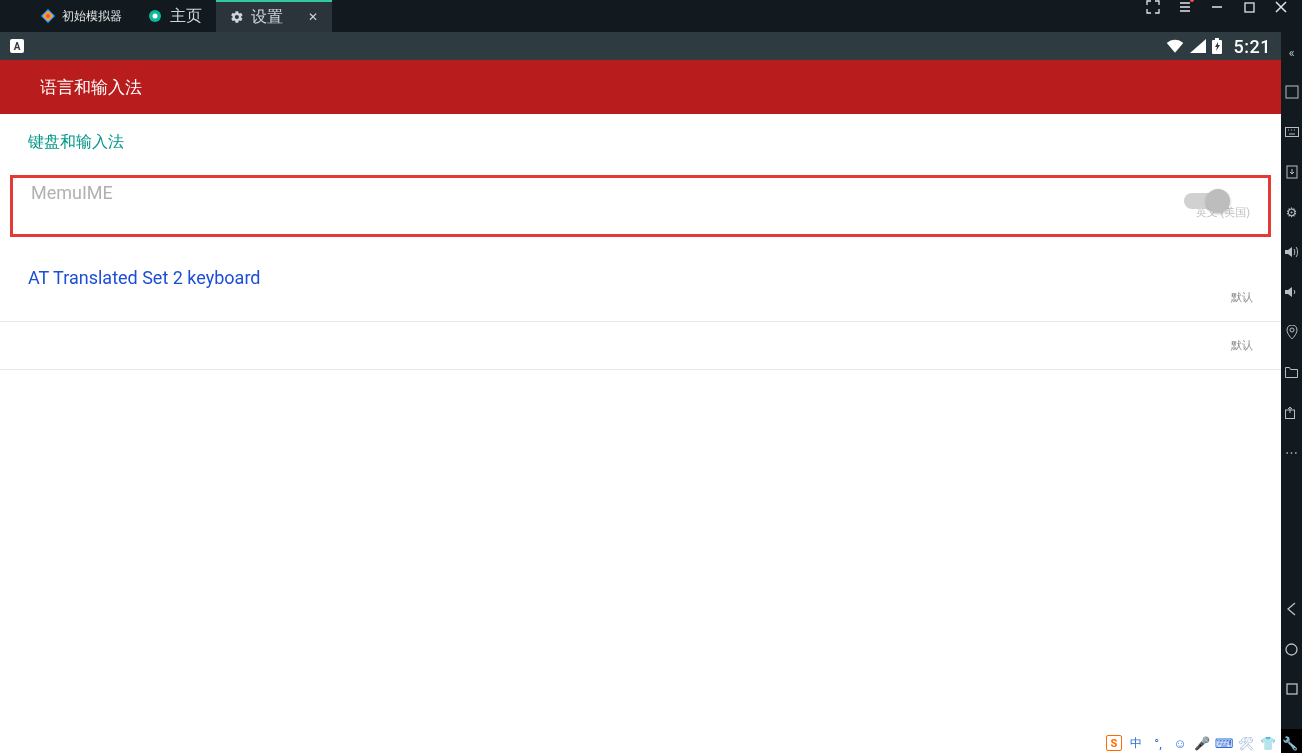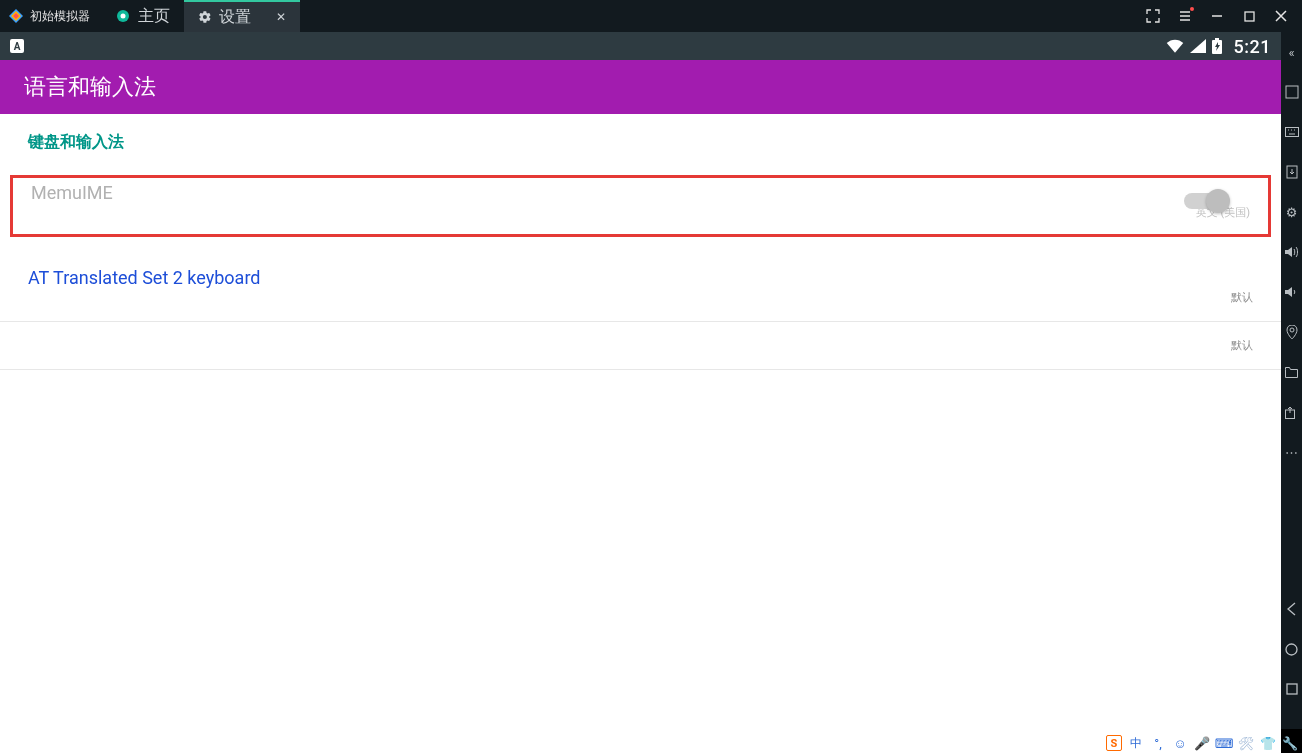--- a/index.html
+++ b/index.html
@@ -1,21 +1,21 @@
 <!DOCTYPE html>
 <html><head>
 <meta charset="utf-8">
 <style>
 * { margin: 0; padding: 0; box-sizing: border-box; font-family: "Microsoft YaHei", "Roboto", Arial, sans-serif; }
 html, body { width: 1302px; height: 753px; background: #000; overflow: hidden; }
 
 
 .titlebar {
-  height: 32px; background: #121a1f; display: flex; align-items: center; color: #d0d4d7;
-  font-size: 12px; position: relative;
+  height: 32px; background: #121a1f; display: flex; align-items: flex-start; color: #d0d4d7;
+  font-size: 12px; position: relative; padding-left: 32px;
 }
 .titlebar .left { display: flex; align-items: center; height: 100%; }
 .titlebar .app-icon {
   width: 16px; height: 16px; margin: 0 6px 0 8px; display: inline-block;
 }
 .titlebar .app-title { color: #e4e4e4; font-size: 12px; margin-right: 12px; }
 .titlebar .tab {
   display: flex; align-items: center; height: 32px; padding: 0 14px; gap: 8px; color: #cfd4d8;
   position: relative;
 }
@@ -39,31 +39,31 @@
 .status-strip .left-ind {
   width: 14px; height: 14px; background: #fff; color: #2e3b41; font-size: 10px; font-weight: bold;
   display: flex; align-items: center; justify-content: center; border-radius: 2px;
 }
 .status-strip .spacer { flex: 1; }
 .status-strip .sys-icons { display: flex; align-items: center; gap: 6px; font-size: 16px; }
 .status-strip .clock { font-size: 18px; font-weight: 500; letter-spacing: 0.5px; margin-left: 6px; }
 
 
 .settings-header {
-  height: 54px; background: #a21caf; color: #fff; display: flex; align-items: center; padding: 0 24px;
-  font-size: 22px; font-weight: 500;
+  height: 54px; background: #b91c1c; color: #fff; display: flex; align-items: center; padding: 0 40px;
+  font-size: 17px; font-weight: 500;
 }
 .content {
   width: 1281px; background: #fff; height: calc(753px - 32px - 28px - 54px); overflow: auto;
   position: relative;
 }
 .content-inner { padding: 0; }
 
 .section-title {
-  color: #009688; font-size: 16px; font-weight: 700; padding: 18px 28px 6px; 
+  color: #009688; font-size: 16px; font-weight: 400; padding: 18px 28px 6px; 
 }
 
 .list-item {
   padding: 14px 28px 16px; border-bottom: 1px solid #e7e7e7; position: relative;
 }
 .list-item .item-title { font-size: 18px; color: #1d4ed8; }
 .list-item .item-sub { font-size: 11px; color: #8e8e8e; margin-top: 2px; text-align: right; }
 .list-item.disabled .item-title { color: #b1b1b1; }
 .list-item.disabled .item-sub { color: #c0c0c0; }
 

